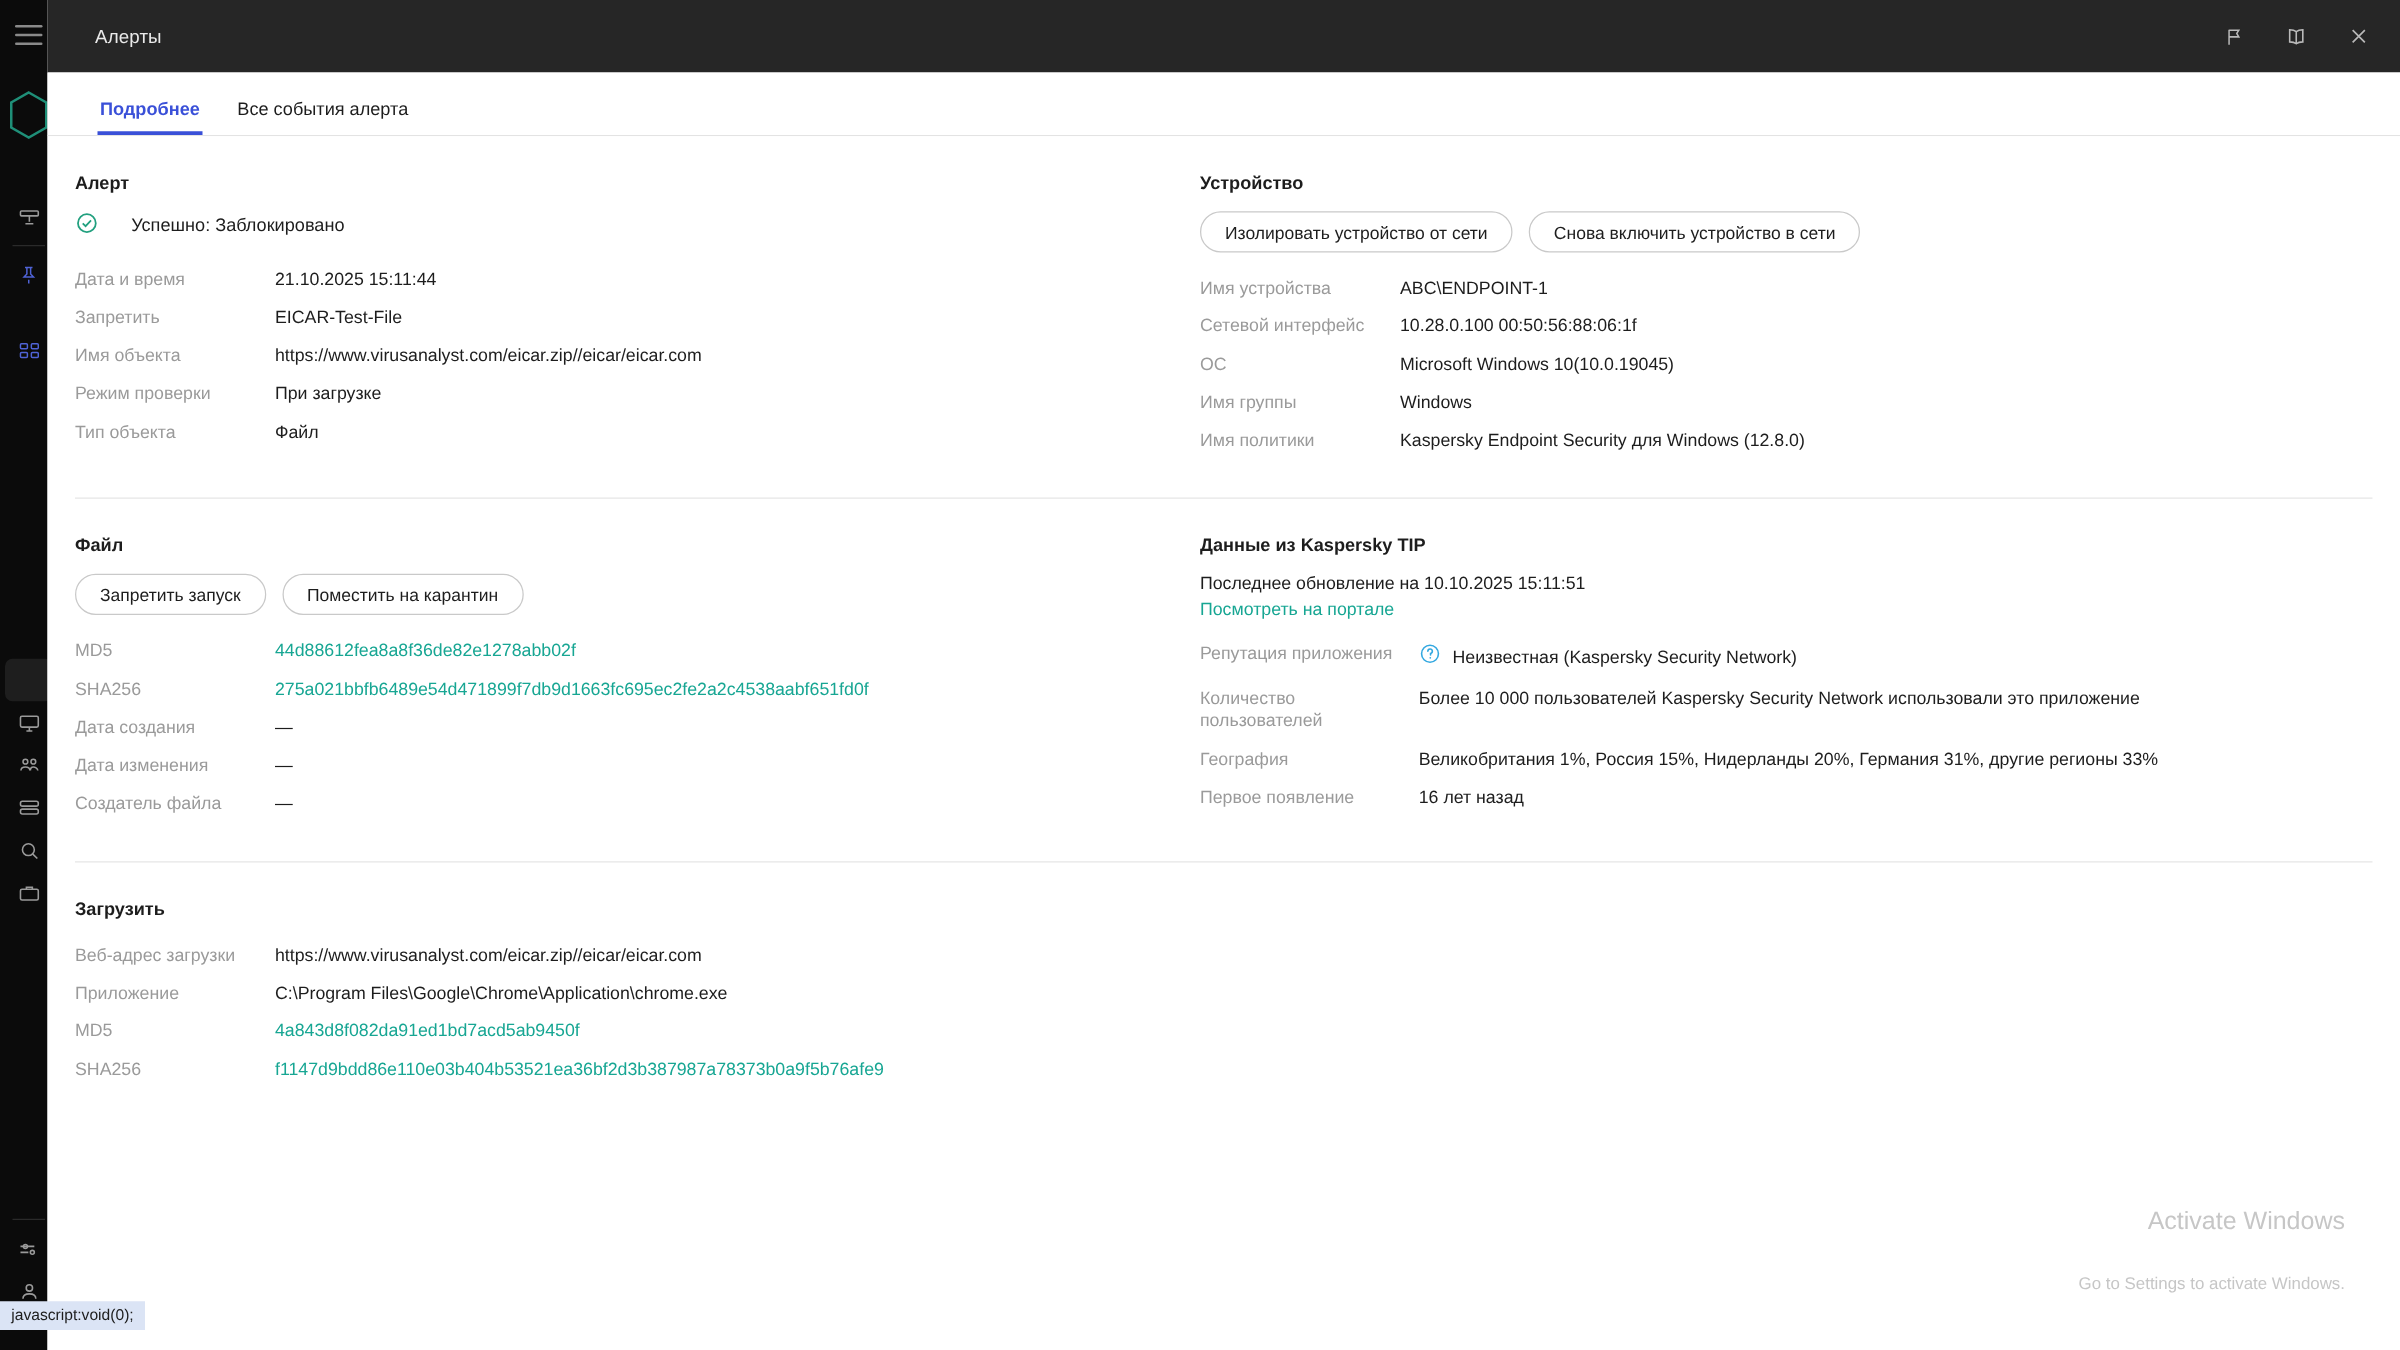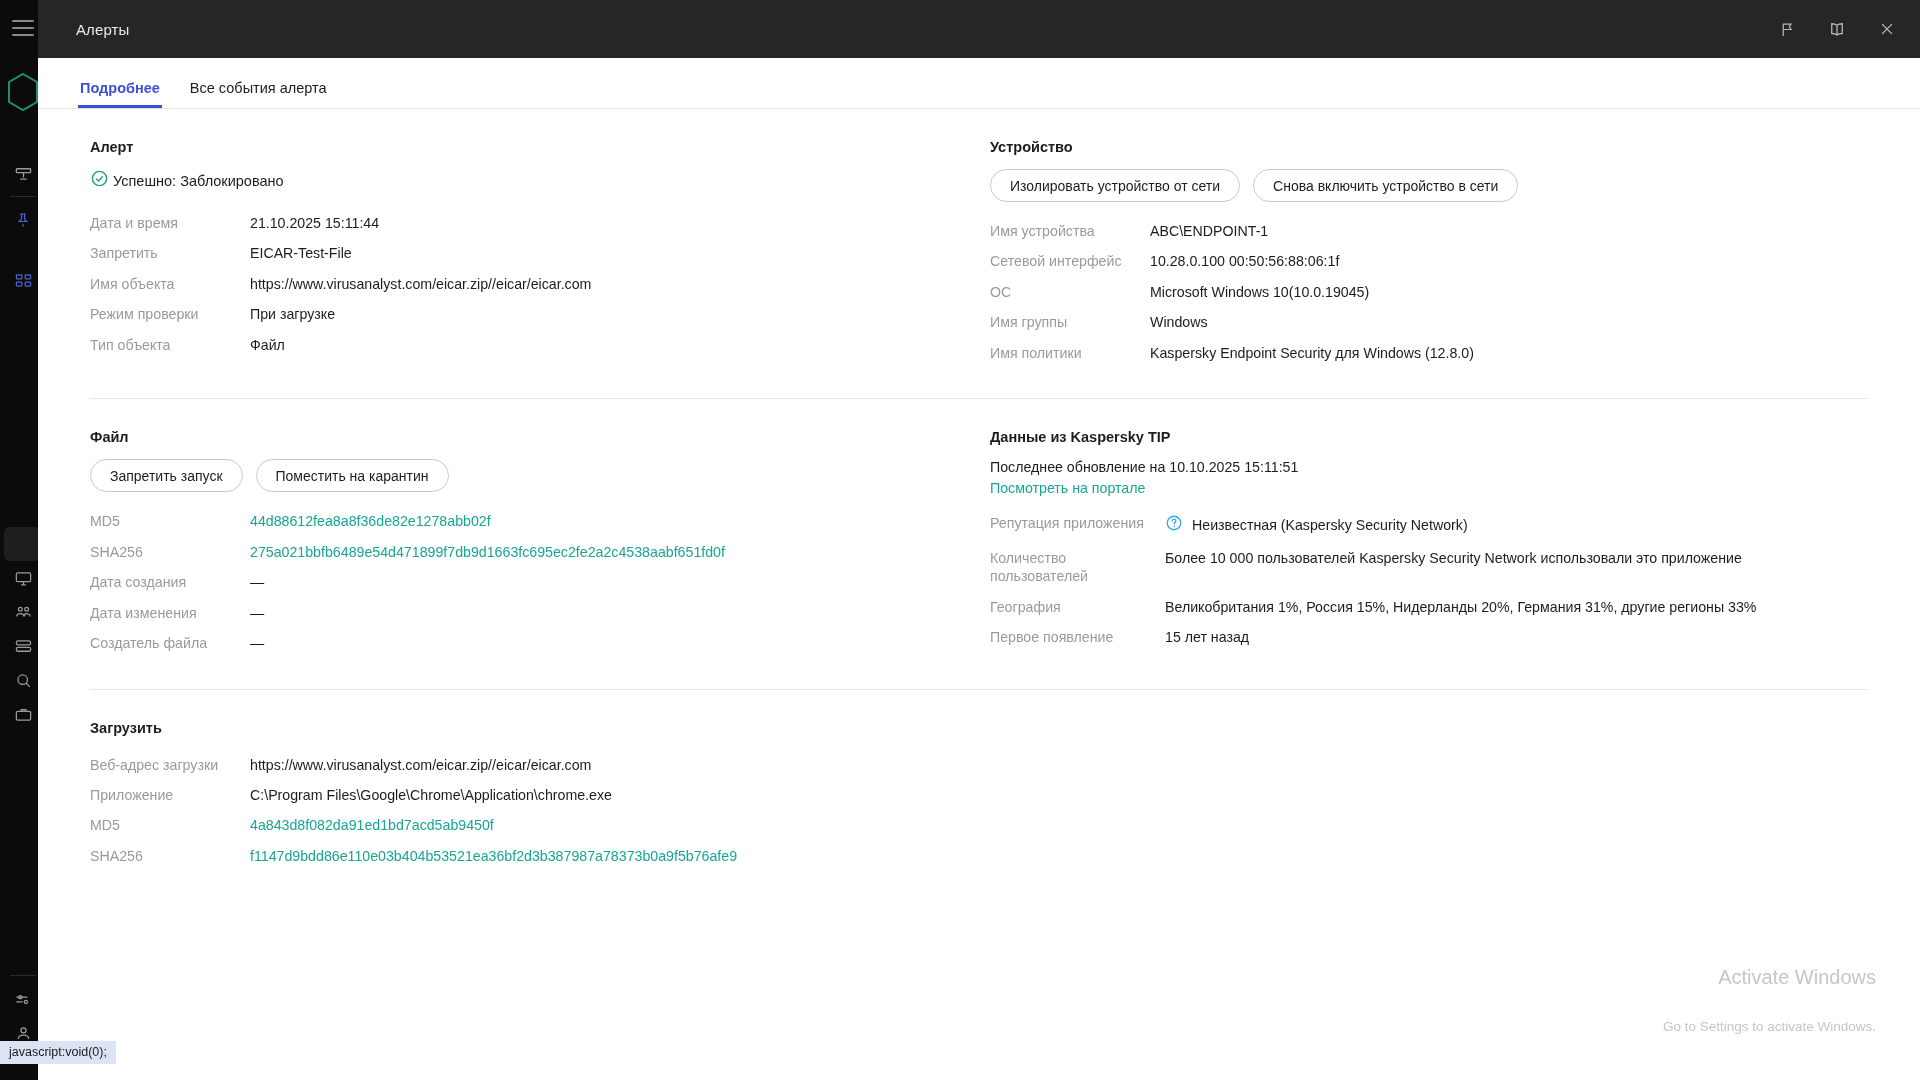--- a/index.html
+++ b/index.html
@@ -117,42 +117,42 @@
     color: #3a50d8;
     border-bottom-color: #3a50d8;
     font-weight: 700;
   }
 
   
   .content {
     flex: 1 1 auto;
     position: relative;
     overflow: hidden;
-    padding: 0 52px;
+    padding: 0 22px;
     background: #fff;
   }
   .section-block {
     display: flex;
     gap: 0;
     padding-top: 30px;
   }
   .col-left { width: 900px; flex: 0 0 900px; }
   .col-right { flex: 1 1 auto; }
 
   .sec-title {
     font-size: 14.5px;
     color: #1d1d1d;
     font-weight: 700;
     margin-bottom: 14px;
   }
 
   .status-row {
     display: flex;
     align-items: center;
-    gap: 4px;
+    gap: 26px;
     margin-bottom: 16px;
   }
   .status-text { font-size: 14.5px; color: #1d1d1d; }
 
   .btn-row { display: flex; gap: 13px; margin-bottom: 14px; }
   .btn {
     border: 1px solid #c9c9c9;
     background: #fff;
     border-radius: 18px;
     height: 33px;
@@ -503,21 +503,21 @@
               <tr>
                 <td class="k wide">Количество пользователей</td>
                 <td class="v">Более 10 000 пользователей Kaspersky Security Network использовали это приложение</td>
               </tr>
               <tr>
                 <td class="k wide">География</td>
                 <td class="v">Великобритания 1%, Россия 15%, Нидерланды 20%, Германия 31%, другие регионы 33%</td>
               </tr>
               <tr>
                 <td class="k wide">Первое появление</td>
-                <td class="v">15 лет назад</td>
+                <td class="v">16 лет назад</td>
               </tr>
             </tbody>
           </table>
         </div>
       </div>
 
       <div class="divider"></div>
 
       <div class="section-block">
         <div class="col-left">

